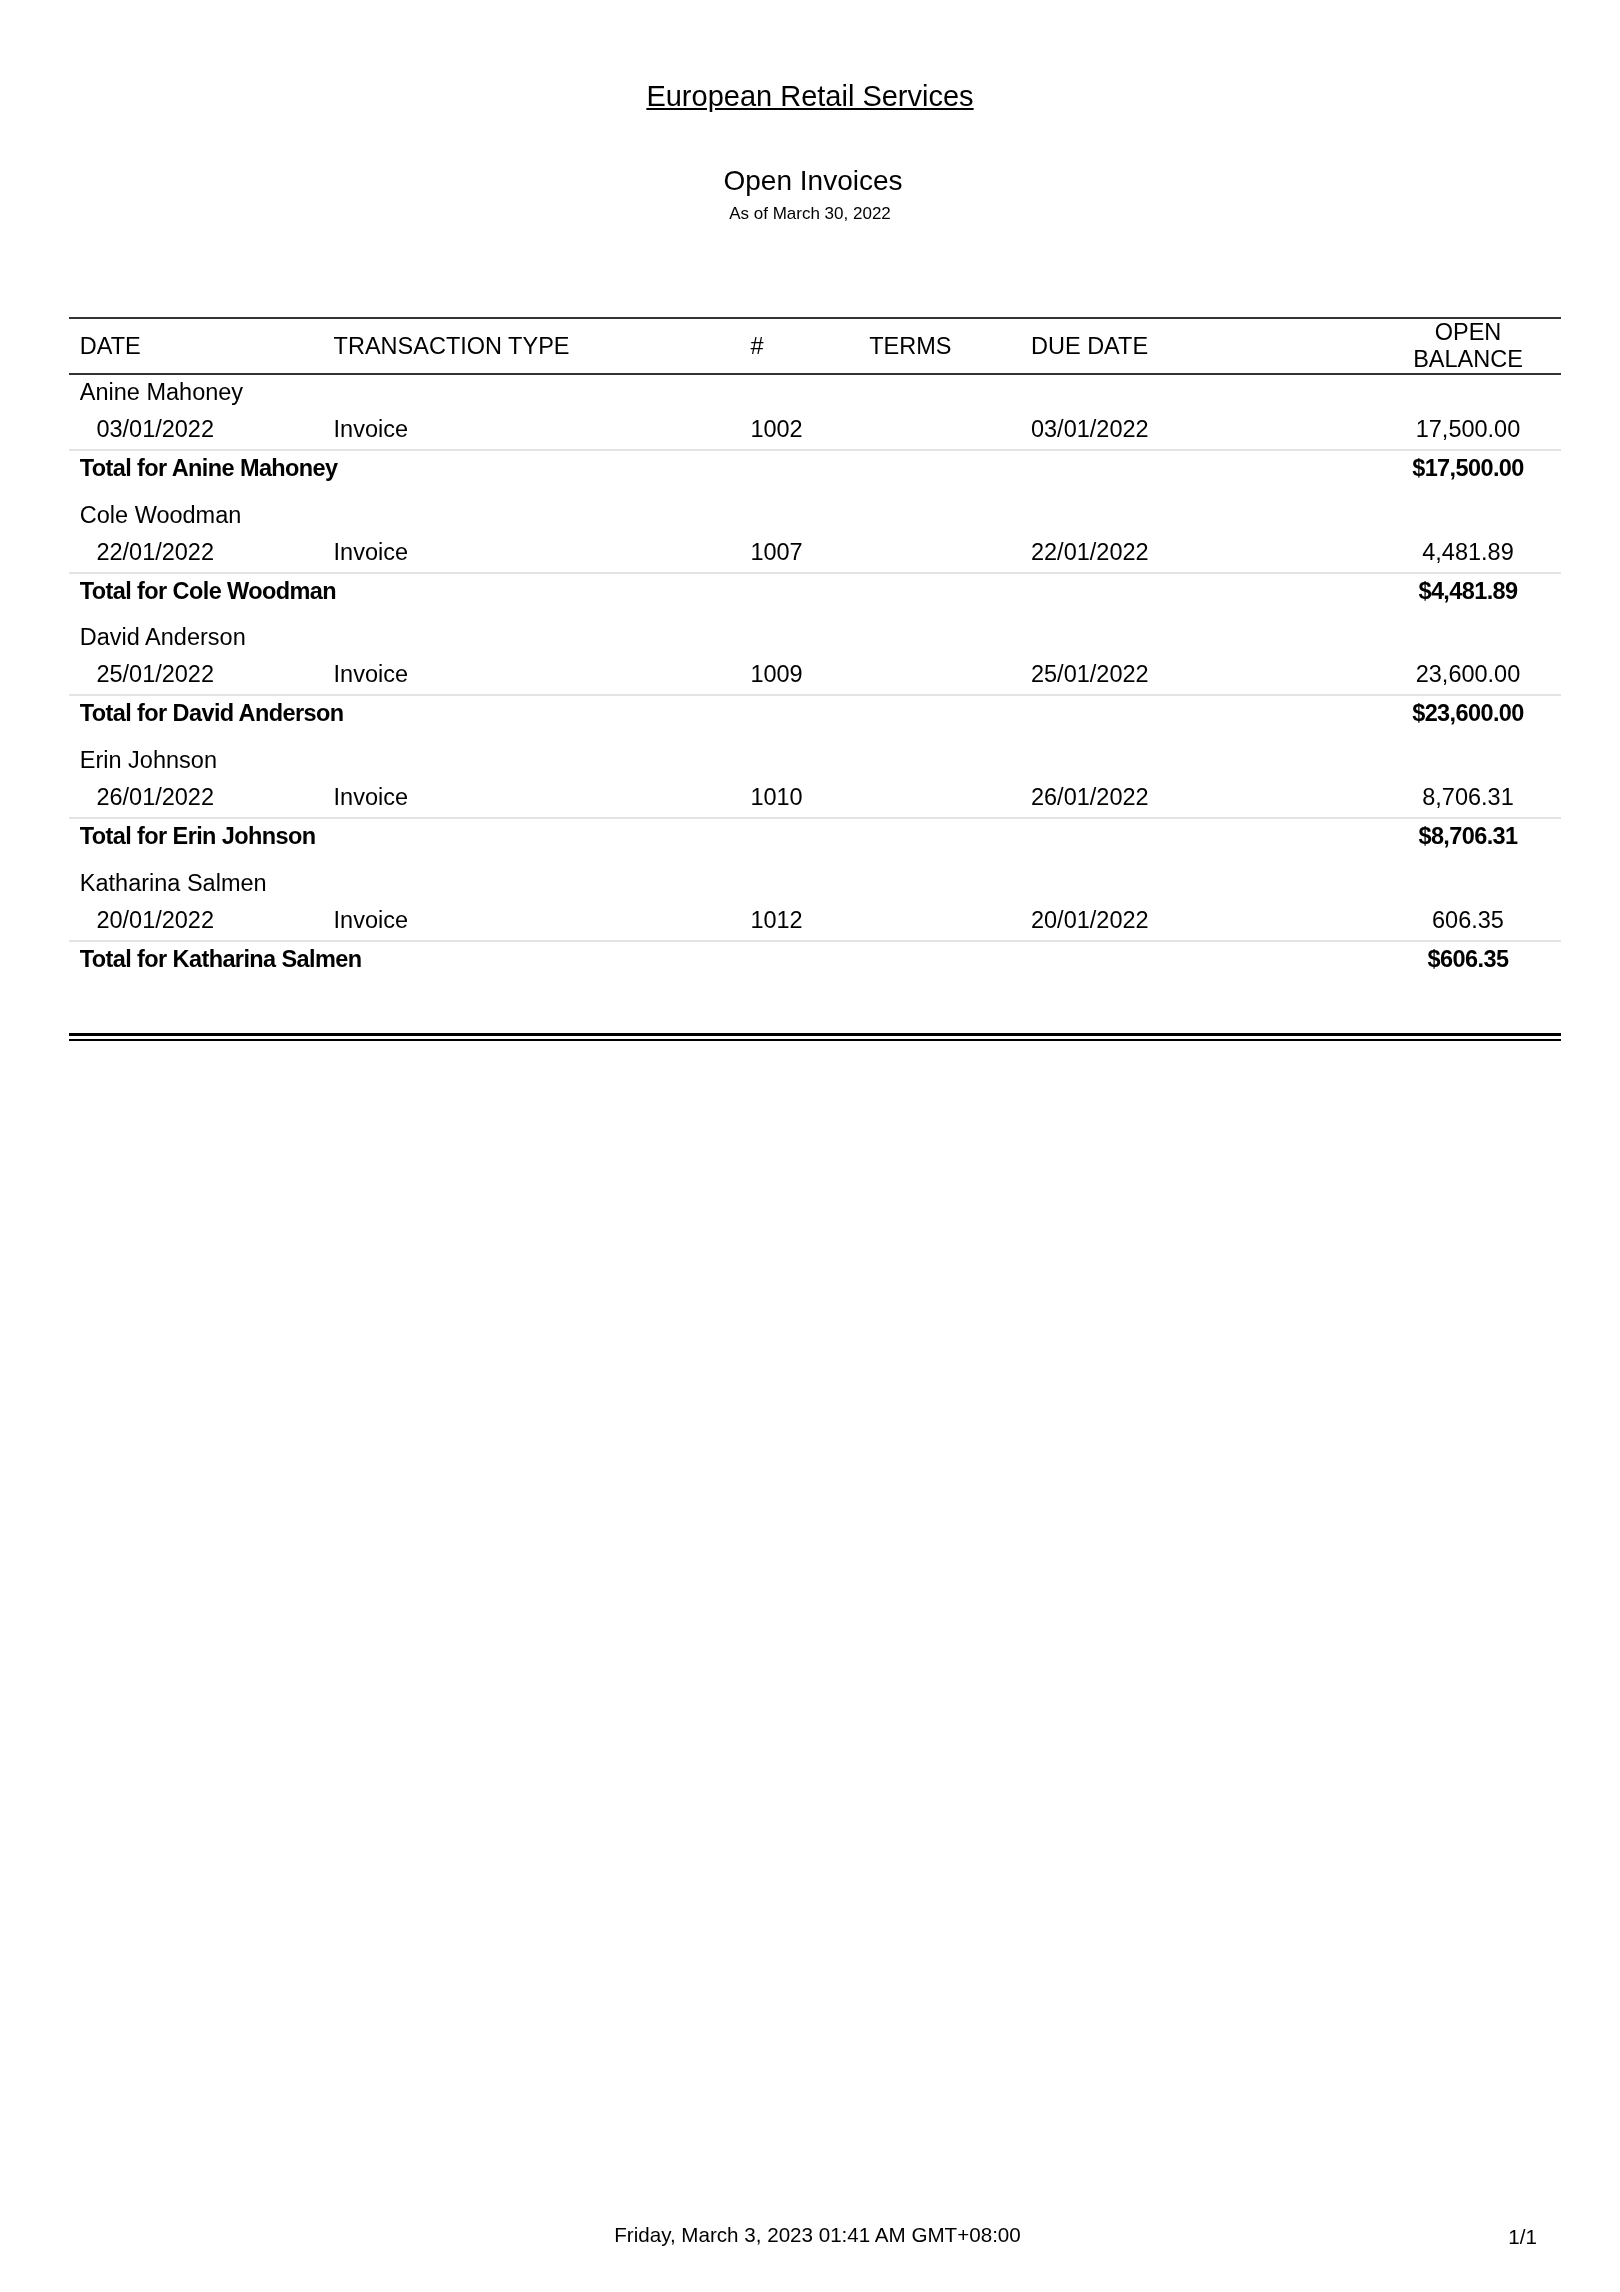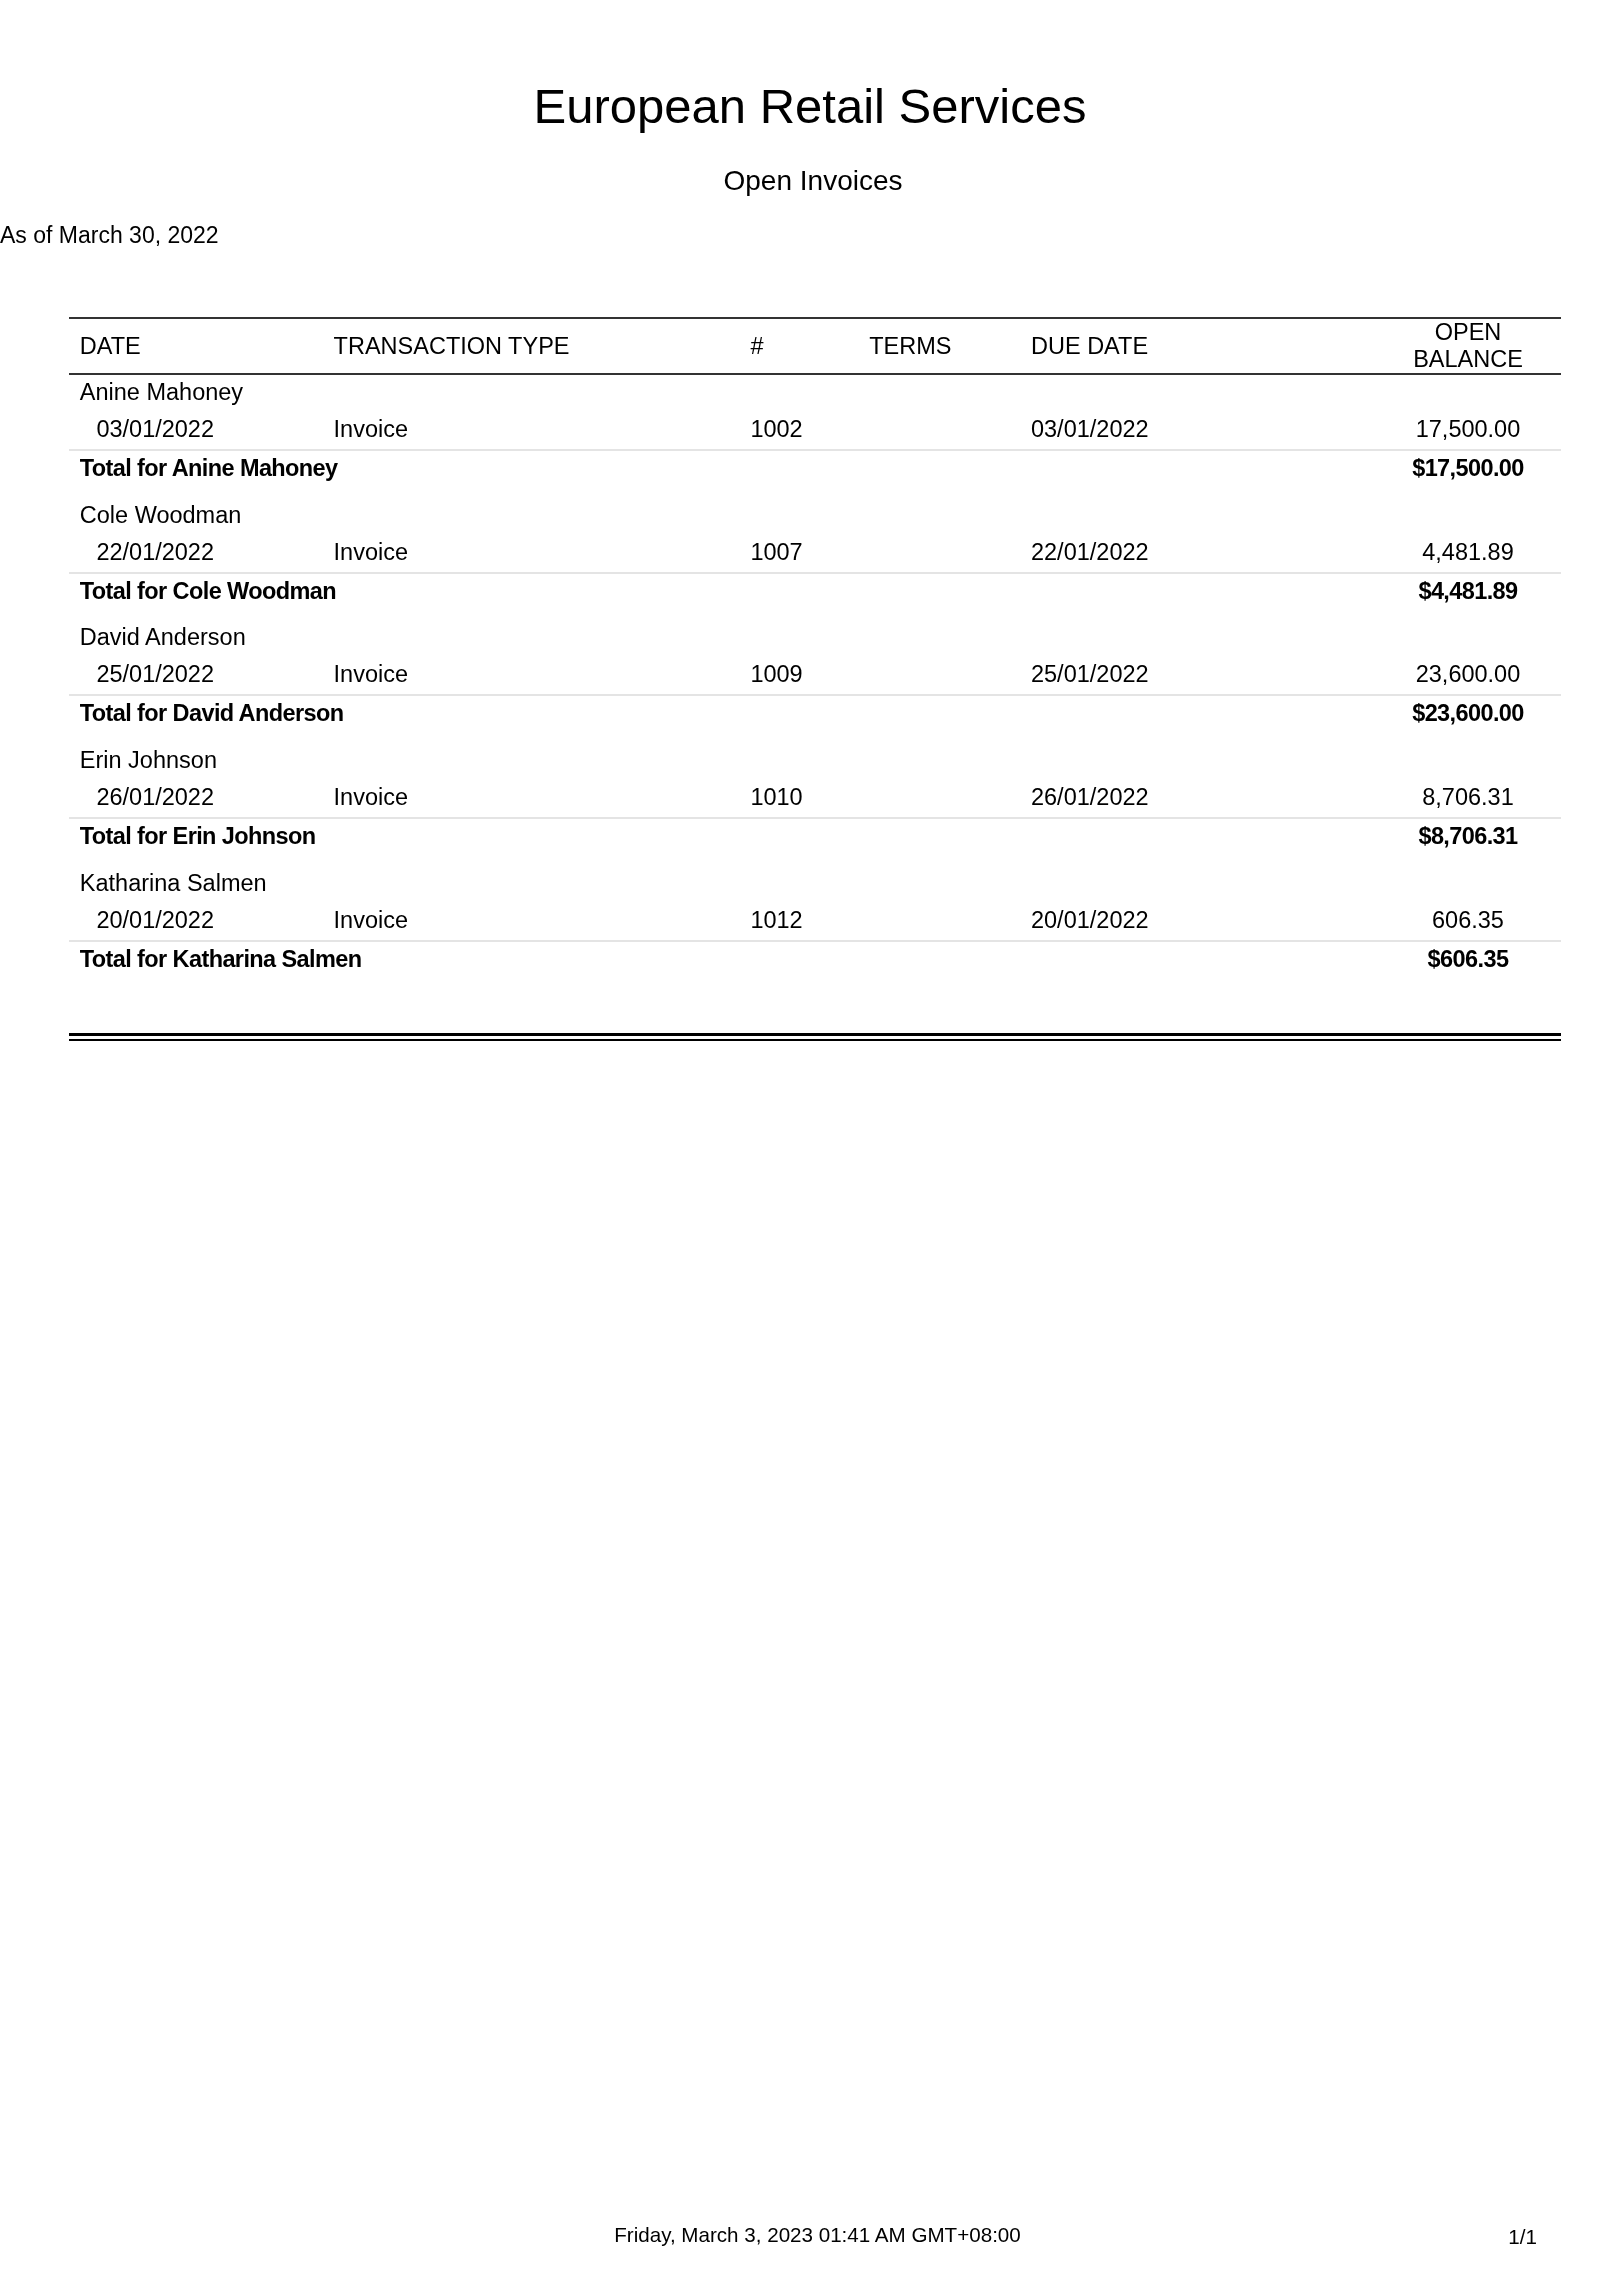--- a/index.html
+++ b/index.html
@@ -12,39 +12,40 @@
       height: 2293px;
       position: relative;
       font-family: "Liberation Sans", sans-serif;
       color: #000;
       overflow: hidden;
     }
     .company {
       position: absolute;
       left: 0; right: 0;
       top: 82px;
-      font-size: 49px;
+      font-size: 29px;
       line-height: 1;
       text-align: center;
+      text-decoration: underline;
     }
     .report-title {
       position: absolute;
       left: 6px; right: 0;
       top: 167px;
       font-size: 28px;
       line-height: 1;
       text-align: center;
     }
     .report-date {
       position: absolute;
       left: 0; right: 0;
-      top: 224px;
-      font-size: 23px;
+      top: 205px;
+      font-size: 17px;
       line-height: 1;
-      text-align: left;
+      text-align: center;
     }
     .report-table {
       position: absolute;
       left: 69px;
       top: 317px;
       width: 1492px;
       border-collapse: collapse;
       font-size: 23.5px;
     }
     .report-table th {

